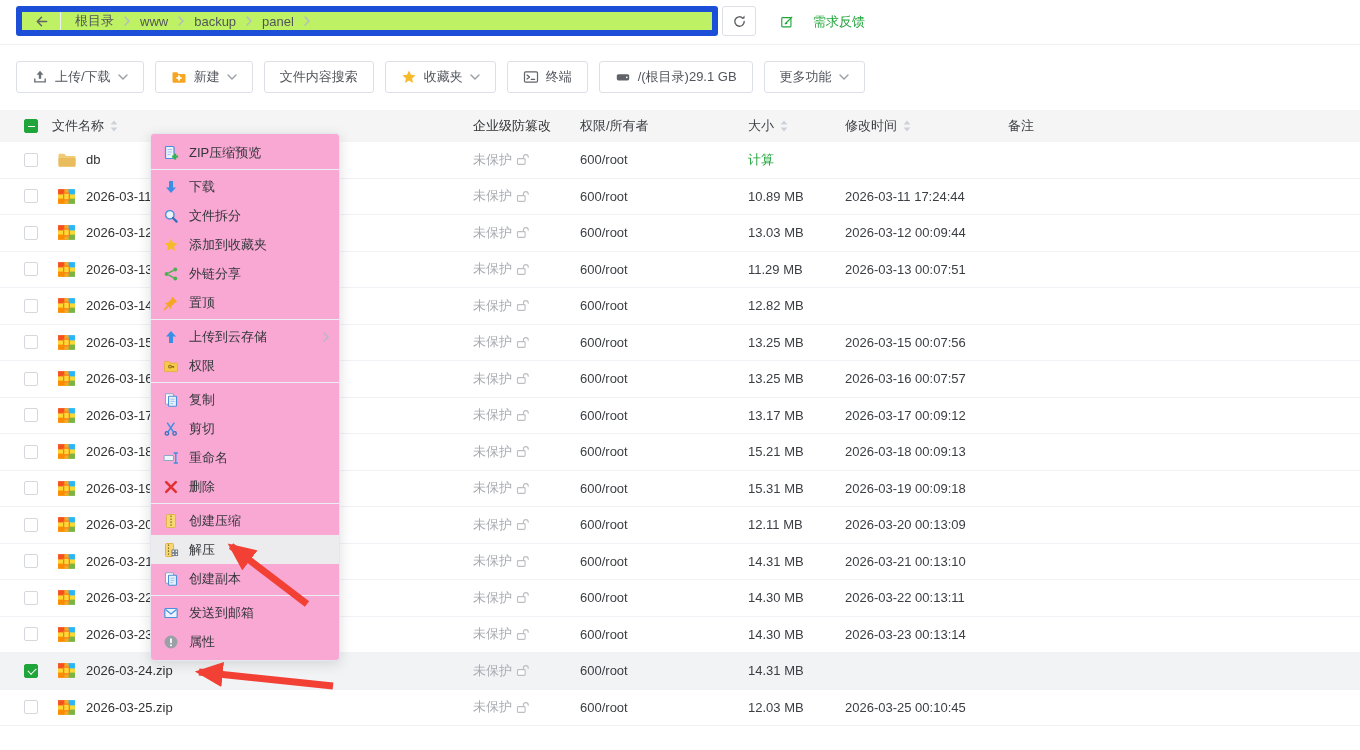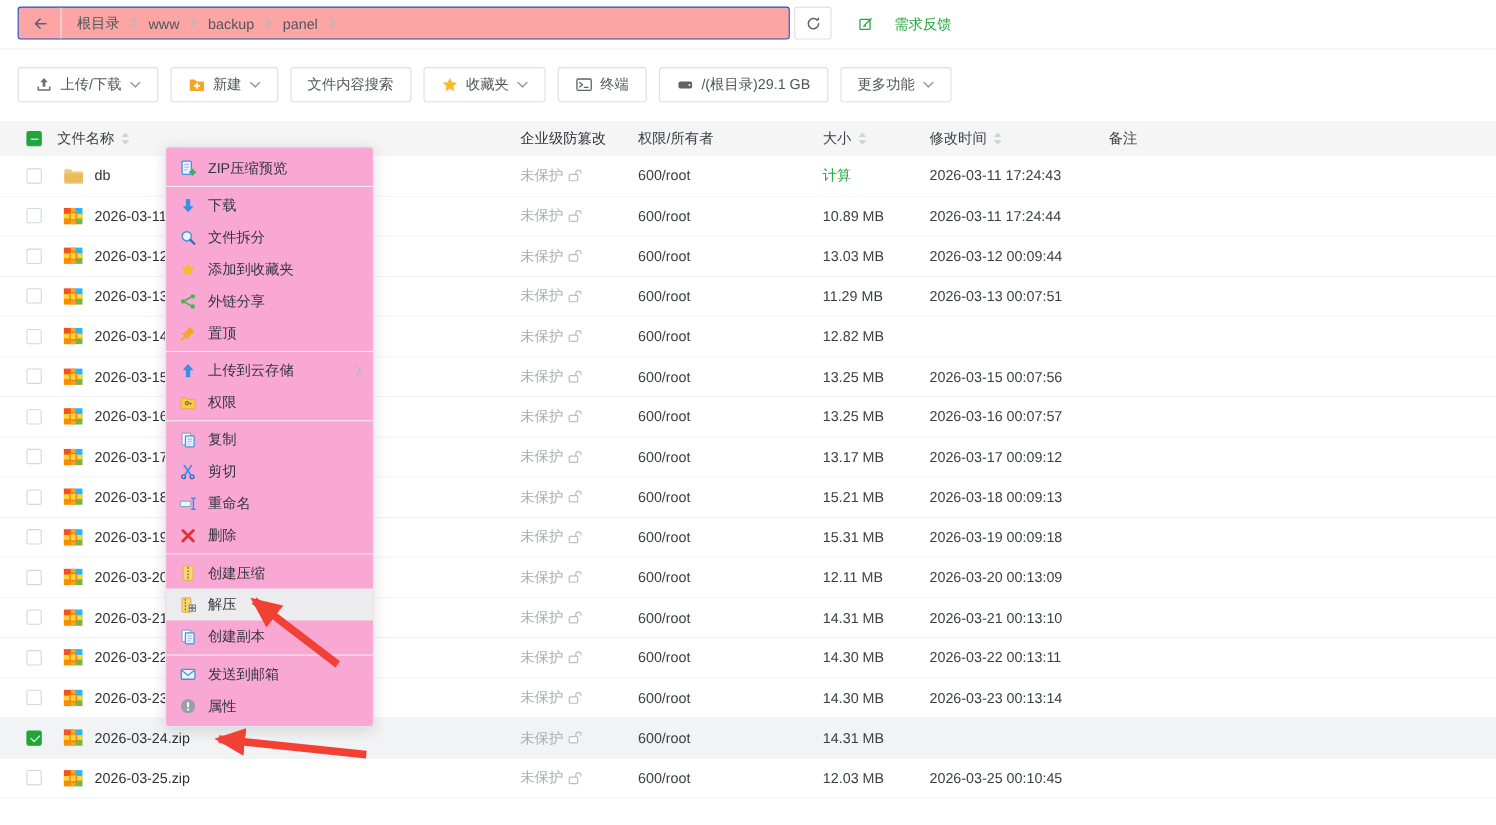--- a/index.html
+++ b/index.html
@@ -4,21 +4,21 @@
 <style>
   html,body{margin:0;padding:0;}
   body{
     width:1360px;height:750px;position:relative;overflow:hidden;background:#fff;
     font-family:"Liberation Sans","DejaVu Sans",sans-serif;color:#303133;
   }
   .ic{display:inline-block;vertical-align:middle;flex:none;}
 
   
   .topbar{position:absolute;left:0;top:0;width:1360px;height:44px;background:#fff;border-bottom:1px solid #f0f1f3;}
-  .crumbbox{position:absolute;left:16px;top:6px;width:702px;height:30px;border:1px solid #1d4ed8;border-radius:3px;display:flex;align-items:center;background:#fca5a5;box-sizing:border-box;}
+  .crumbbox{position:absolute;left:16px;top:6px;width:702px;height:30px;border:6px solid #1d4ed8;border-radius:3px;display:flex;align-items:center;background:#bef264;box-sizing:border-box;}
   .backbtn{width:38px;height:100%;display:flex;align-items:center;justify-content:center;border-right:1px solid #ebeef2;cursor:pointer;}
   .crumbs{display:flex;align-items:center;padding-left:4px;}
   .crumb{padding:0 10px;font-size:13px;color:#51555b;cursor:pointer;white-space:nowrap;}
   .crumb-sep{width:6px;height:10px;}
   .refresh-btn{position:absolute;left:722px;top:6px;width:34px;height:30px;border:1px solid #dcdfe6;border-radius:3px;display:flex;align-items:center;justify-content:center;background:#fff;box-sizing:border-box;cursor:pointer;}
   .feedback{position:absolute;left:780px;top:13px;display:flex;align-items:center;gap:19px;font-size:13px;color:#20a53a;cursor:pointer;}
 
   
   .toolbar{position:absolute;left:16px;top:61px;display:flex;}
   .tbtn{height:32px;border:1px solid #dcdfe6;border-radius:3px;background:#fff;display:flex;align-items:center;gap:7px;padding:0 15px;font-size:13px;color:#51555b;margin-right:11px;cursor:pointer;box-sizing:border-box;white-space:nowrap;}
@@ -320,21 +320,20 @@
       </span>
       <span class="cell c-name">db</span>
       <span class="cell c-tamper">
         <span>未保护</span>
         <svg width="13" height="13" class="ic ">
           <use href="#s-lock-open"></use>
         </svg>
       </span>
       <span class="cell c-perm">600/root</span>
       <span class="cell c-size link-green">计算</span>
-      <span class="cell c-mtime">2026-03-11 17:24:43</span>
     </div>
     <div class="frow">
       <span class="cell c-check">
         <span class="cb"></span>
       </span>
       <span class="cell c-icon">
         <svg width="19" height="19" class="ic ">
           <use href="#s-zipfile"></use>
         </svg>
       </span>

